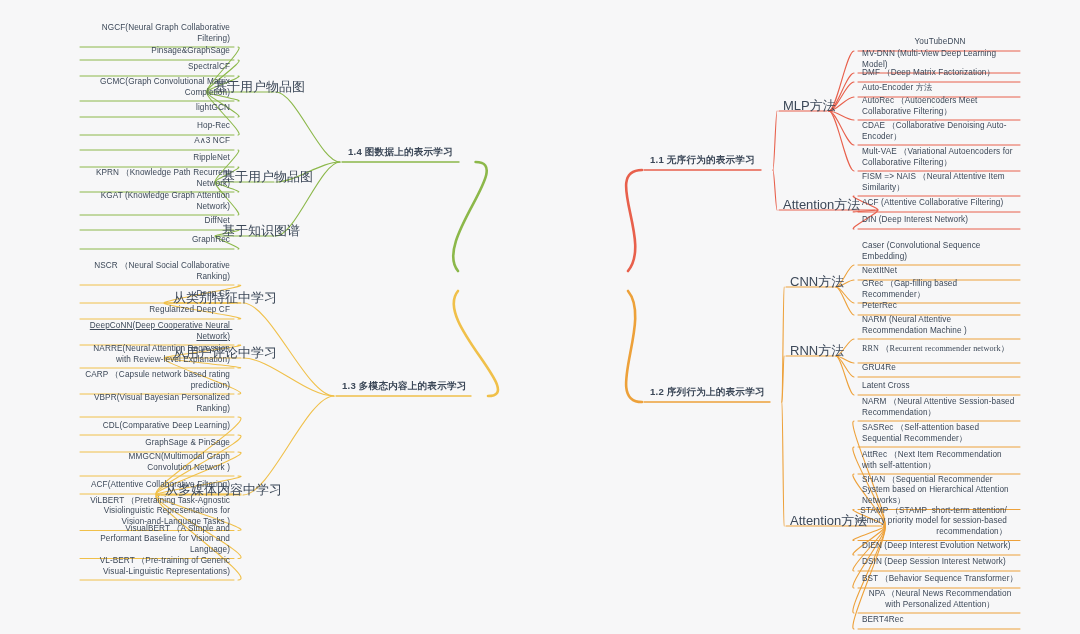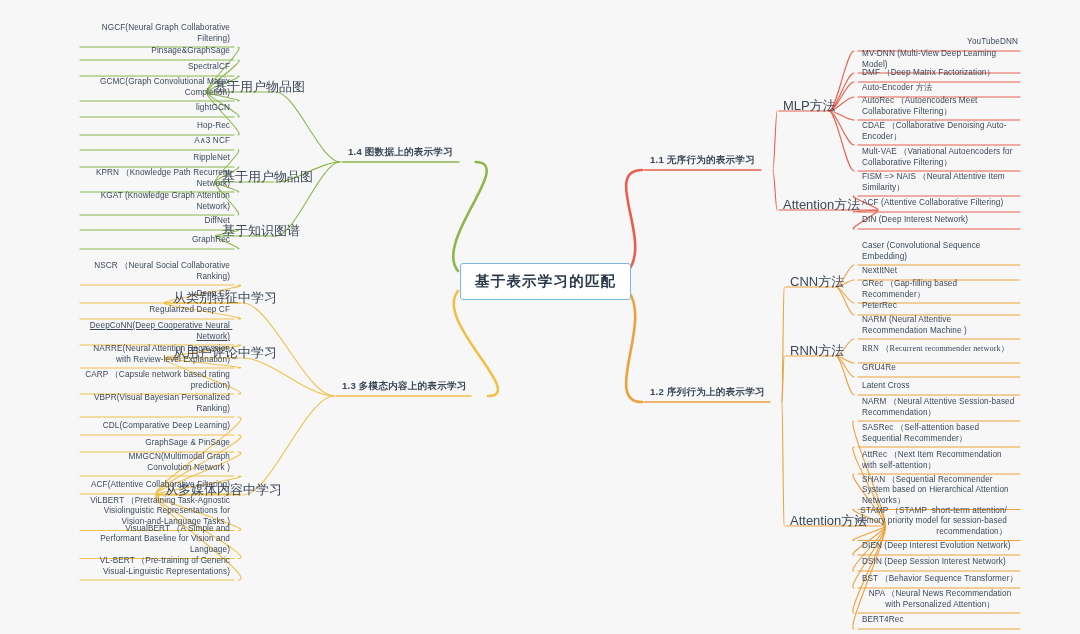--- a/index.html
+++ b/index.html
@@ -177,25 +177,24 @@
       <path d="M216,182 C209.345,182 244.655,192 238,192" stroke="#8cb84a" fill="none" stroke-width="1.1" stroke-linecap="round"></path>
       <path d="M80,215 L234,215" stroke="#8cb84a" fill="none" stroke-width="1" stroke-linecap="round"></path>
       <path d="M216,182 C209.345,182 244.655,215 238,215" stroke="#8cb84a" fill="none" stroke-width="1.1" stroke-linecap="round"></path>
       <path d="M340,162 C320.64,162 295.36,236 276,236" stroke="#8cb84a" fill="none" stroke-width="1.1" stroke-linecap="round"></path>
       <path d="M218,236 L274,236" stroke="#8cb84a" fill="none" stroke-width="1.1" stroke-linecap="round"></path>
       <path d="M80,230 L234,230" stroke="#8cb84a" fill="none" stroke-width="1" stroke-linecap="round"></path>
       <path d="M216,236 C209.345,236 244.655,230 238,230" stroke="#8cb84a" fill="none" stroke-width="1.1" stroke-linecap="round"></path>
       <path d="M80,249 L234,249" stroke="#8cb84a" fill="none" stroke-width="1" stroke-linecap="round"></path>
       <path d="M216,236 C209.345,236 244.655,249 238,249" stroke="#8cb84a" fill="none" stroke-width="1.1" stroke-linecap="round"></path>
     </svg>
-  <div class="root" id="root-node" style="left: 460px; top: 263px;">基于表示学习的匹配</div>
   <div id="nodes">
       <div class="topic" style="left: 650px; top: 154px;">1.1 无序行为的表示学习</div>
       <div class="cat" style="left: 783px; top: 97px;">MLP方法</div>
-      <div class="node leaf r" style="left: 860px; top: 36px; width: 160px; text-align: right;">YouTubeDNN</div>
+      <div class="node leaf r" style="left: 860px; top: 36px; width: 160px; text-align: center;">YouTubeDNN</div>
       <div class="node leaf r" style="left: 860px; top: 48px; width: 160px; text-align: left;">MV-DNN (Multi-View Deep Learning Model)</div>
       <div class="node leaf r" style="left: 860px; top: 67px; width: 160px; text-align: left;">DMF （Deep Matrix Factorization）</div>
       <div class="node leaf r" style="left: 860px; top: 82px; width: 160px; text-align: left;">Auto-Encoder 方法</div>
       <div class="node leaf r" style="left: 860px; top: 95px; width: 160px; text-align: left;">AutoRec （Autoencoders Meet Collaborative Filtering）</div>
       <div class="node leaf r" style="left: 860px; top: 120px; width: 160px; text-align: left;">CDAE （Collaborative Denoising Auto-Encoder）</div>
       <div class="node leaf r" style="left: 860px; top: 146px; width: 160px; text-align: left;">Mult-VAE （Variational Autoencoders for Collaborative Filtering）</div>
       <div class="cat" style="left: 783px; top: 196px;">Attention方法</div>
       <div class="node leaf r" style="left: 860px; top: 171px; width: 160px; text-align: left;">FISM =&gt; NAIS （Neural Attentive Item Similarity）</div>
       <div class="node leaf r" style="left: 860px; top: 197px; width: 160px; text-align: left;">ACF (Attentive Collaborative Filtering)</div>
       <div class="node leaf r" style="left: 860px; top: 214px; width: 160px; text-align: left;">DIN (Deep Interest Network)</div>

